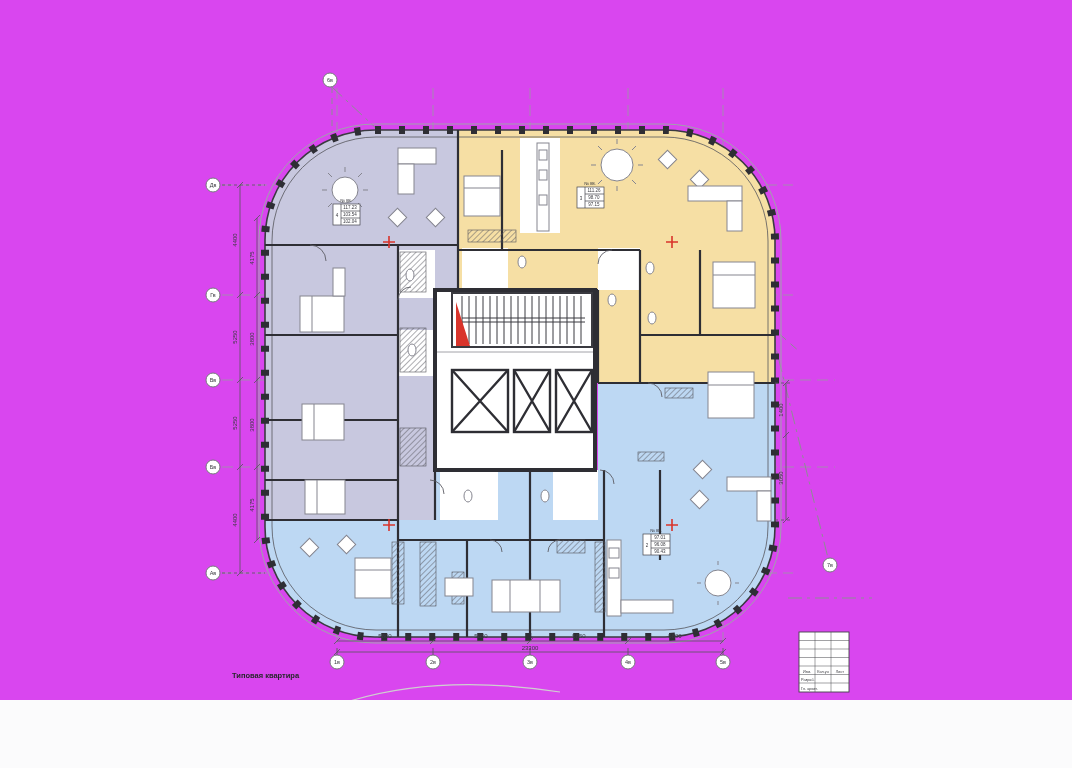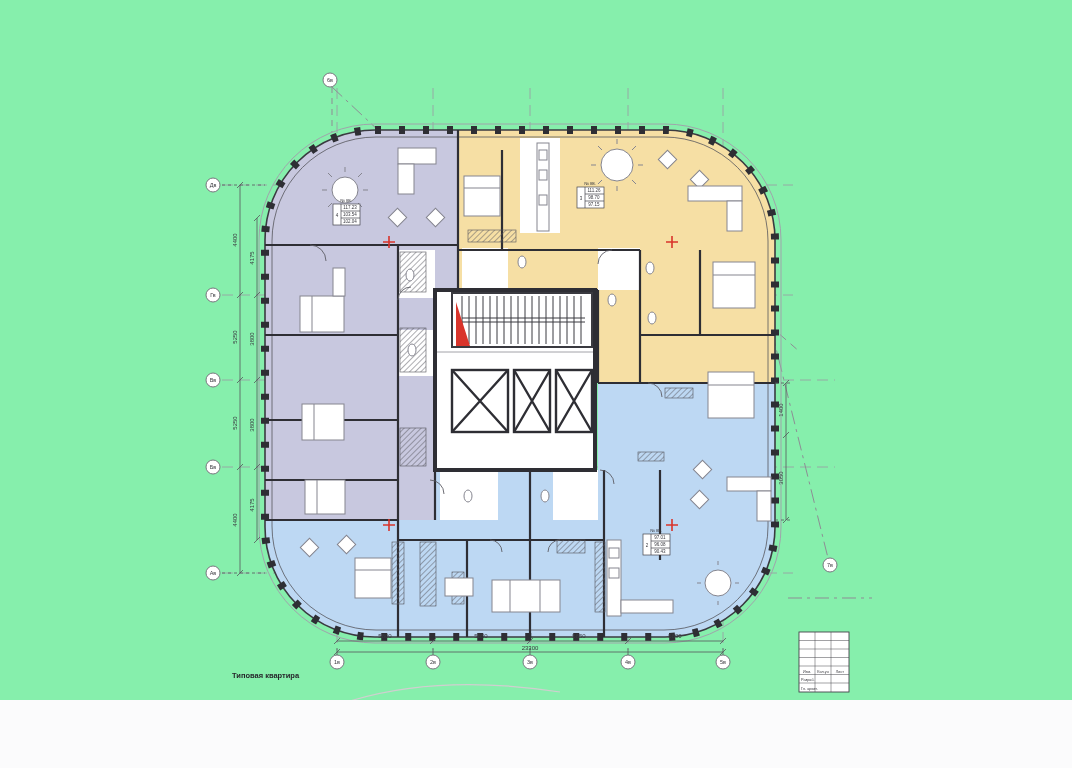--- a/index.html
+++ b/index.html
@@ -1,16 +1,16 @@
 <!DOCTYPE html>
 <html><head>
 <meta charset="utf-8">
 <style>
   html,body{margin:0;padding:0;background:#fbfbfc;}
-  .page{position:relative;width:1072px;height:700px;background:#86efac;overflow:hidden;
+  .page{position:relative;width:1072px;height:700px;background:#d946ef;overflow:hidden;
         font-family:"Liberation Sans", sans-serif;}
   svg text{font-family:"Liberation Sans", sans-serif;fill:#3a3a40;}
   .dimtxt{font-size:6px;}
   .tinytxt{font-size:4.5px;}
   .bubbletxt{font-size:5.5px;}
   .caption{font-size:7.5px;font-weight:bold;fill:#26262b;}
   .tb-txt{font-size:3.8px;}
 </style>
 </head>
 <body>

